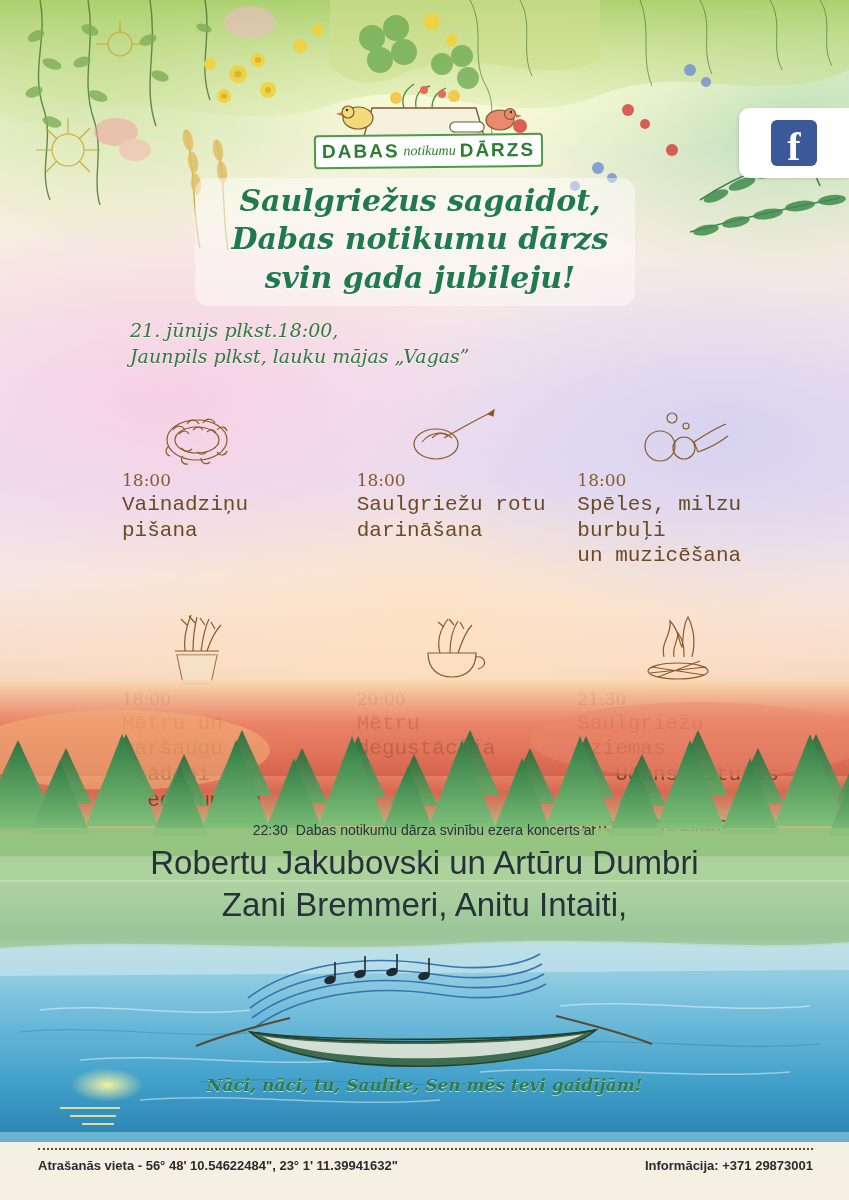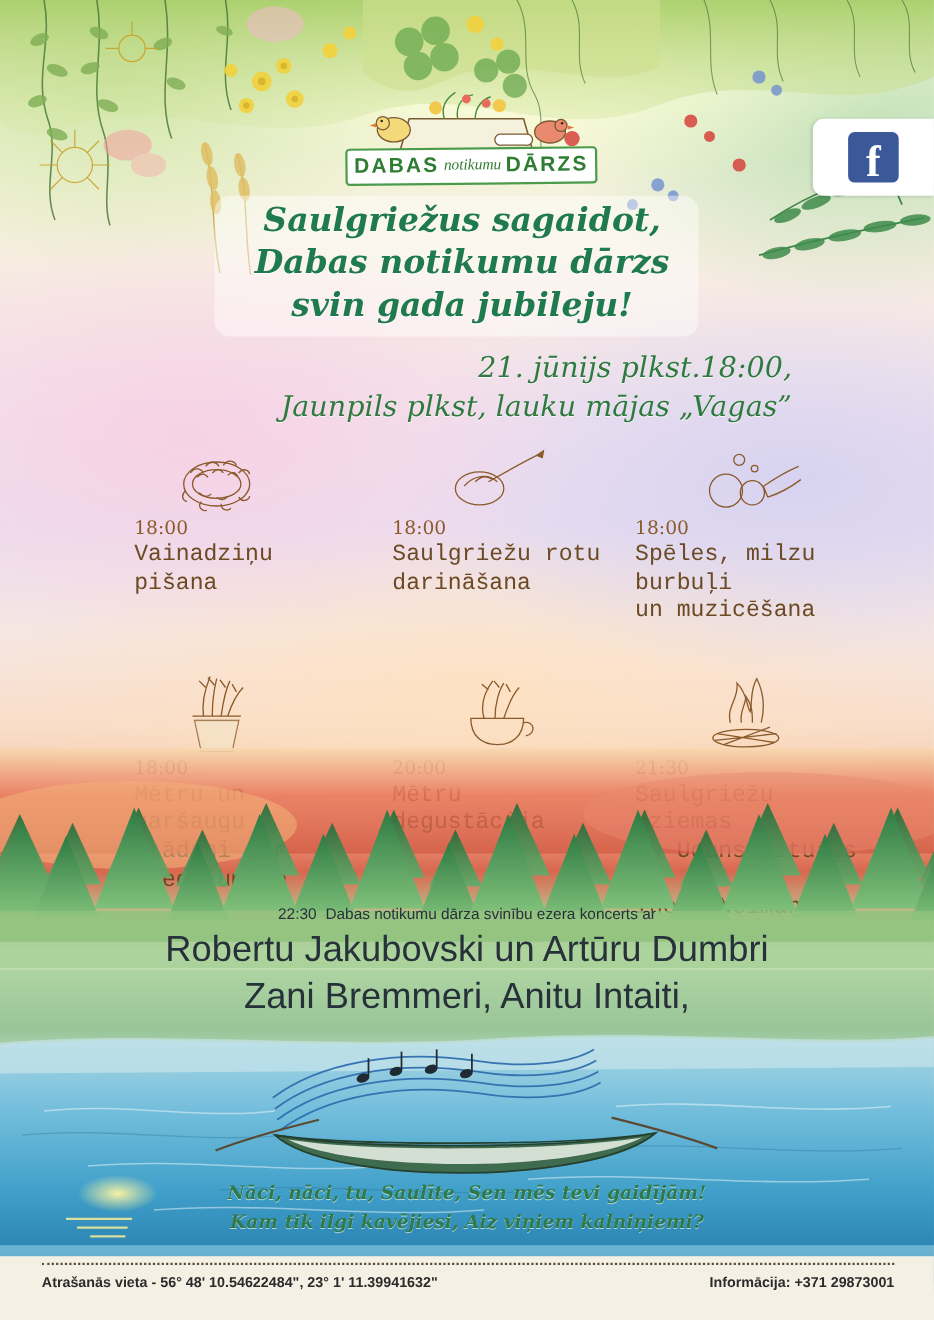--- a/index.html
+++ b/index.html
@@ -86,23 +86,23 @@
   }
   .headline{
     position:absolute;left:185px;top:182px;width:470px;
     text-align:center;color:#1f7a4d;
     font-family:"DejaVu Serif",serif;font-style:italic;font-weight:bold;
     font-size:30px;line-height:1.28;
     text-shadow:0 1px 0 rgba(255,255,255,.8);
   }
   .subhead{
     position:absolute;left:130px;top:318px;width:590px;
-    text-align:right;color:#2f7a3f;
+    text-align:left;color:#2f7a3f;
     font-family:"DejaVu Serif",serif;font-style:italic;
-    font-size:26px;line-height:1.35;
+    font-size:19px;line-height:1.35;
     text-shadow:0 1px 0 rgba(255,255,255,.75);
   }
 
   
   .grid{
     position:absolute;left:60px;top:408px;width:730px;
   }
   .row{display:flex;}
   .cell{width:243px;position:relative;padding-top:62px;}
   .ico{
@@ -588,21 +588,20 @@
       <span class="t">22:30</span><span>Dabas notikumu dārza svinību ezera koncerts ar</span>
     </div>
     <div class="names">
       <div>Robertu Jakubovski un Artūru Dumbri</div>
       <div>Zani Bremmeri, Anitu Intaiti,</div>
     </div>
   </div>
 
   <div class="song">
     <div>Nāci, nāci, tu, Saulīte, Sen mēs tevi gaidījām!</div>
-    <div>Kam tik ilgi kavējiesi,  Aiz viņiem kalniņiemi?</div>
   </div>
 
   <div class="footer-strip"></div>
   <div class="footer-rule"></div>
   <div class="footer">
     <span>Atrašanās vieta - 56° 48' 10.54622484", 23° 1' 11.39941632"</span>
     <span>Informācija: +371 29873001</span>
   </div>
 
 </div>

